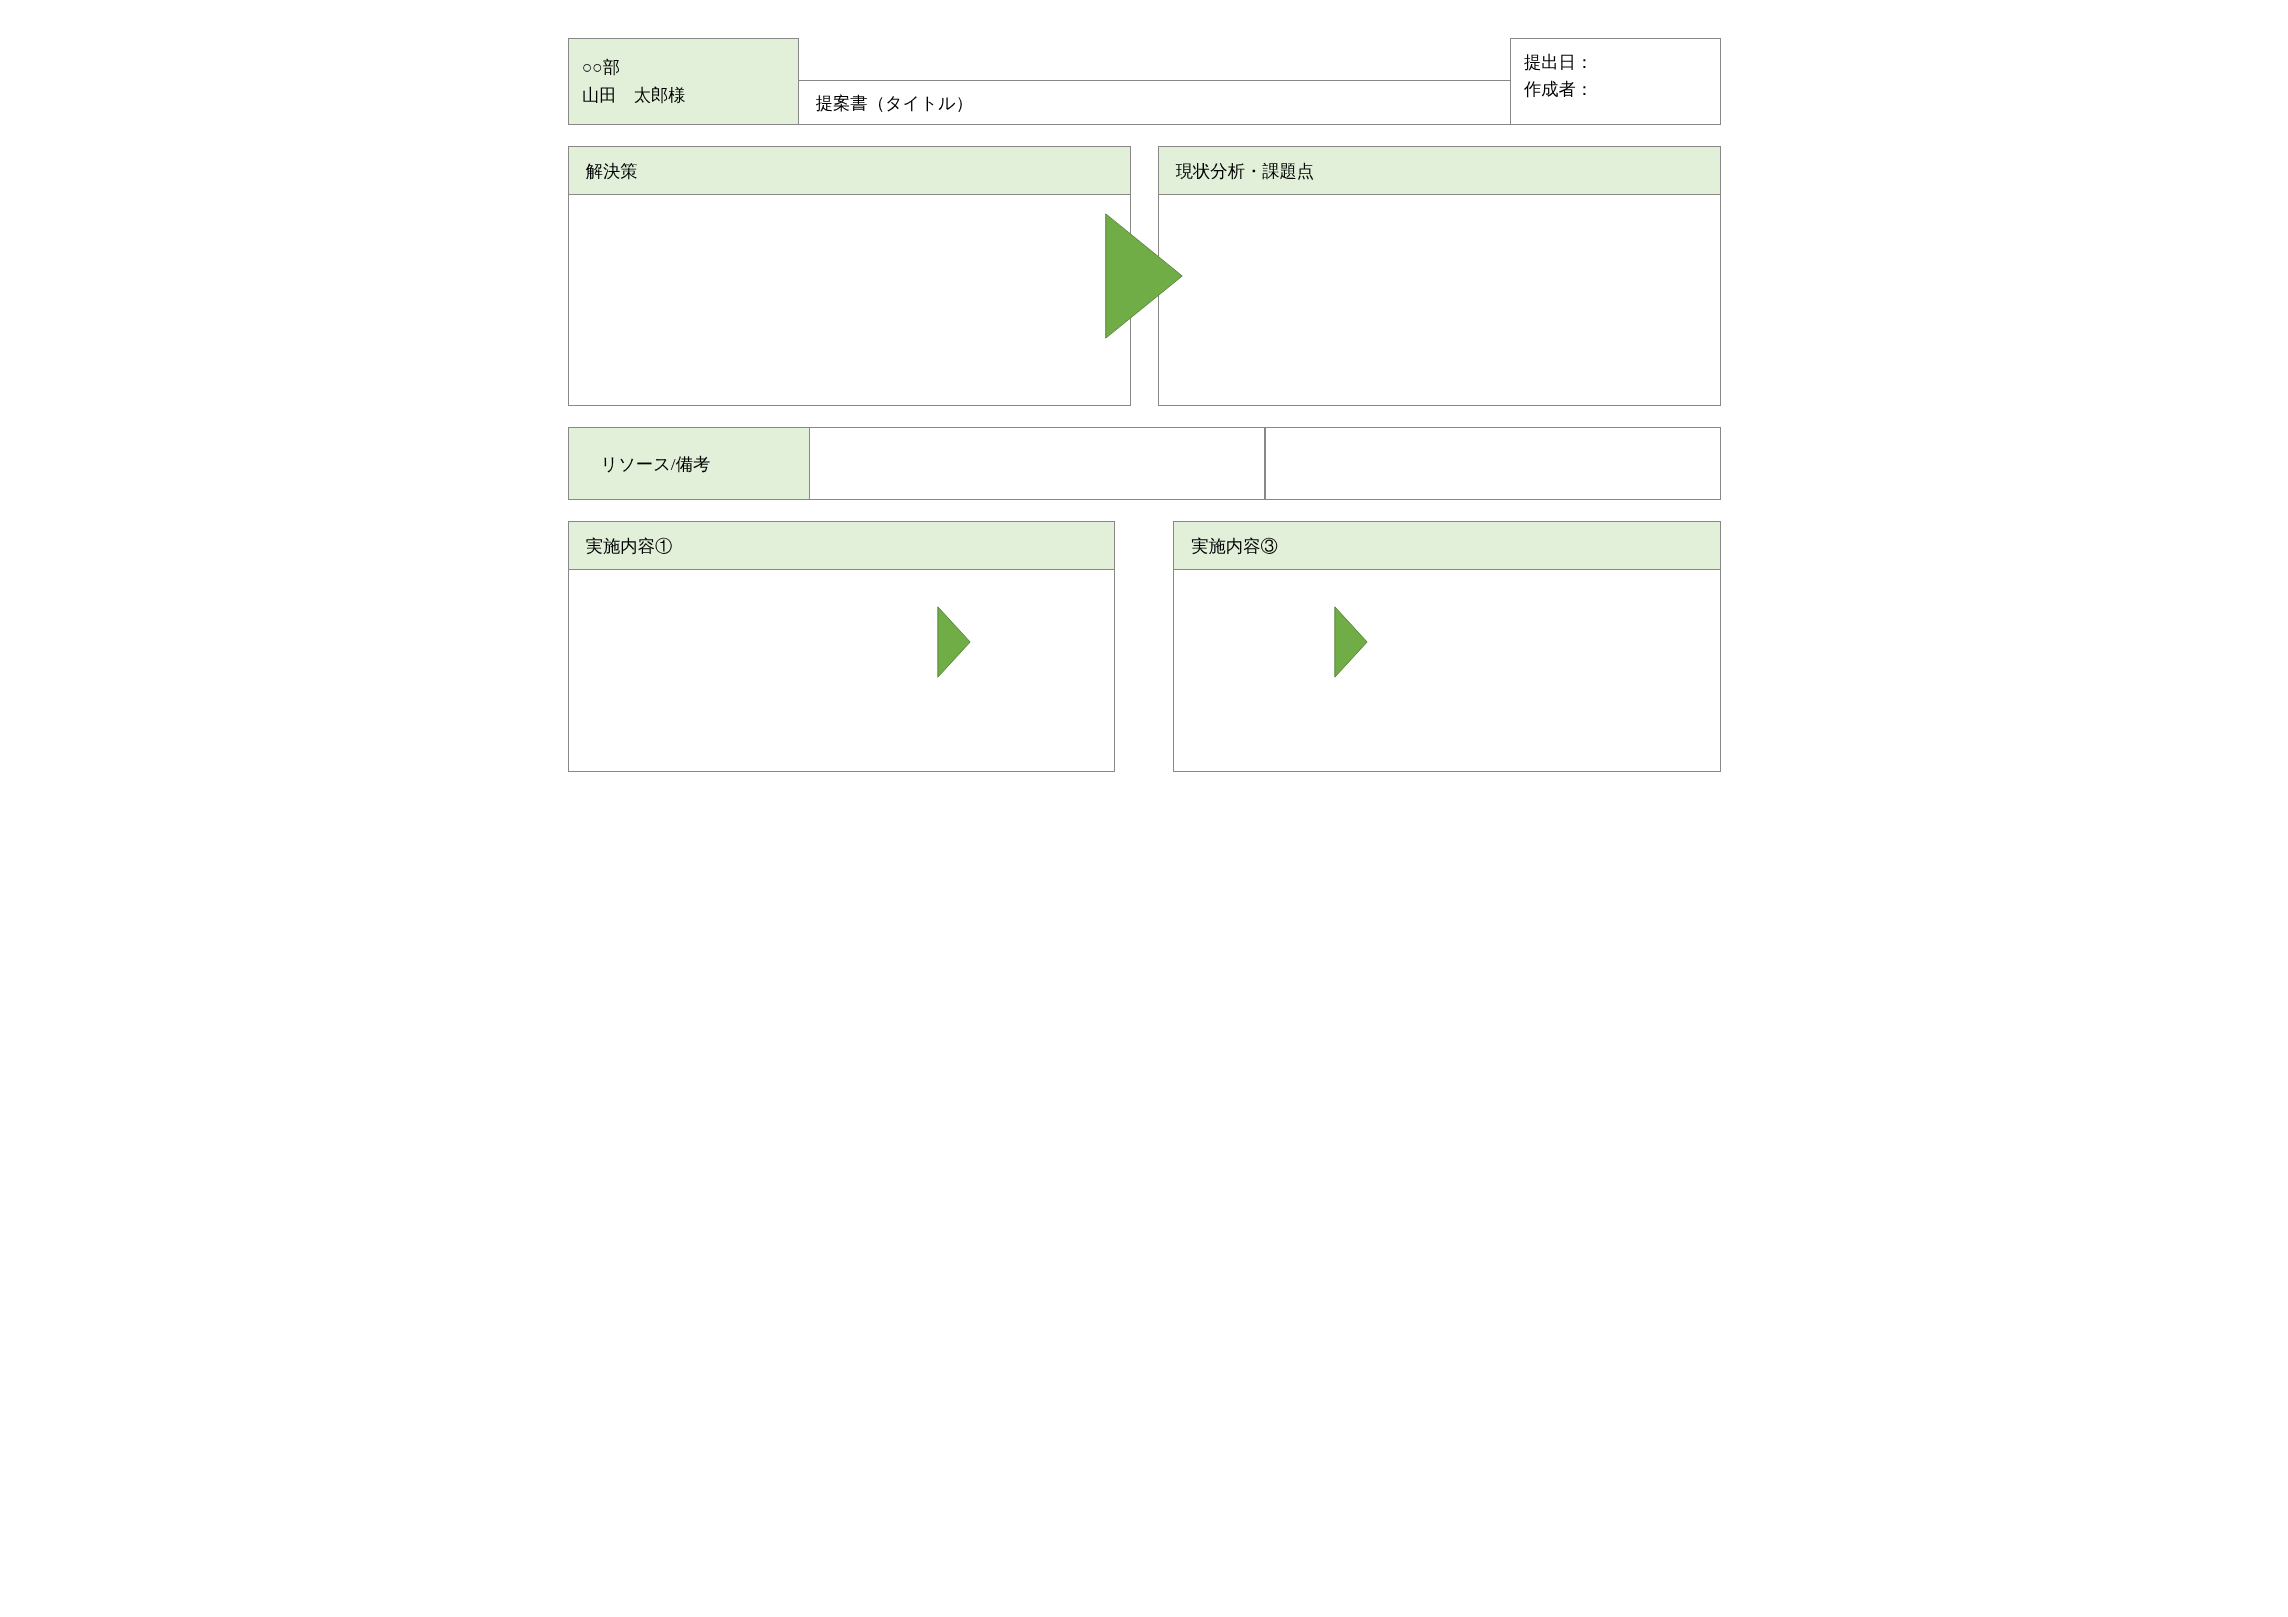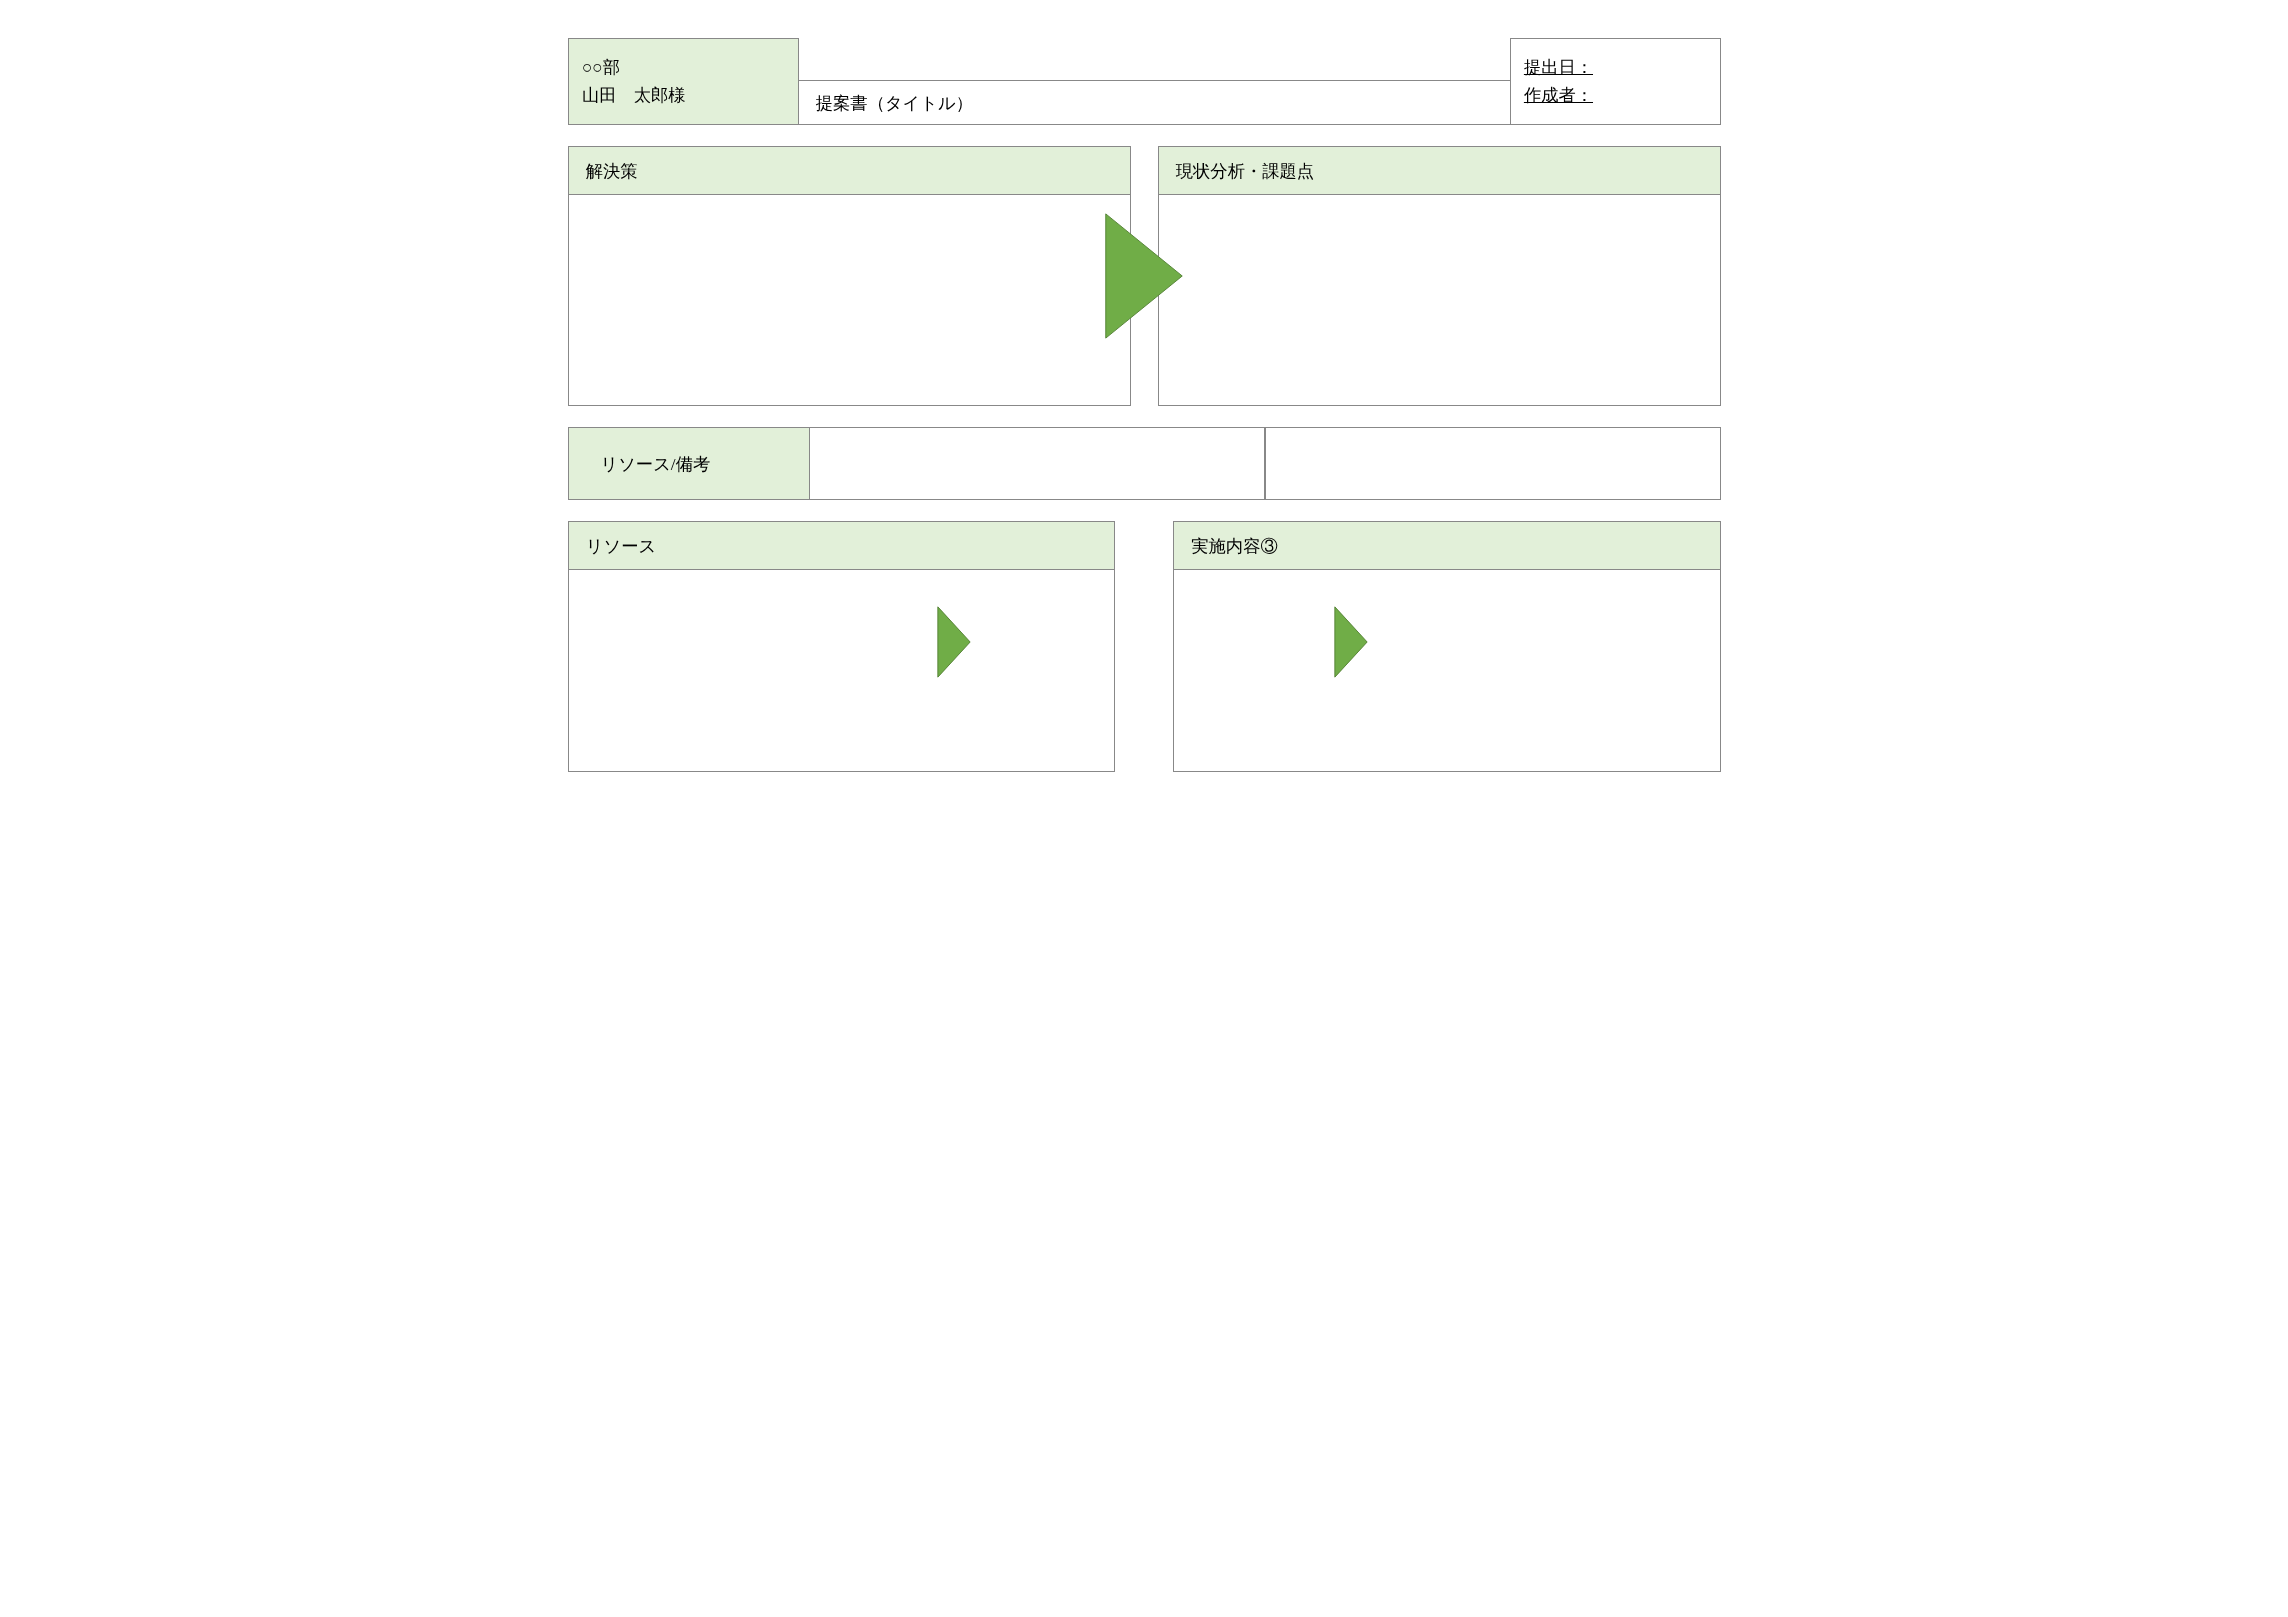--- a/index.html
+++ b/index.html
@@ -38,22 +38,20 @@
       border-left: none;
       border-right: none;
       margin-top: 42px;
     }
     .header-right {
       width: 211px;
       padding: 9.6px 13.4px;
       line-height: 1.6;
       display: flex;
       flex-direction: column;
-      justify-content: center;
-      text-decoration: underline;
     }
 
     
     .two-panel {
       position: relative;
       display: flex;
       gap: 27px;
       margin-bottom: 21px;
     }
     .panel {
@@ -157,21 +155,21 @@
   </div>
 
   <div class="resource-row">
     <div class="resource-label bordered fill">リソース/備考</div>
     <div class="resource-cell bordered"></div>
     <div class="resource-cell bordered"></div>
   </div>
 
   <div class="steps-row">
     <div class="step">
-      <div class="step-title bordered fill">リソース</div>
+      <div class="step-title bordered fill">実施内容①</div>
       <div class="step-body bordered"></div>
     </div>
     <div class="step">
       <div class="step-title bordered fill">実施内容③</div>
       <div class="step-body bordered"></div>
     </div>
     <svg class="small-arrow a1" width="38" height="77" viewBox="0 0 40 80">
       <polygon points="3,3 37,40 3,77" fill="#70ad47" stroke="#548235" stroke-width="1"></polygon>
     </svg>
     <svg class="small-arrow a2" width="38" height="77" viewBox="0 0 40 80">

